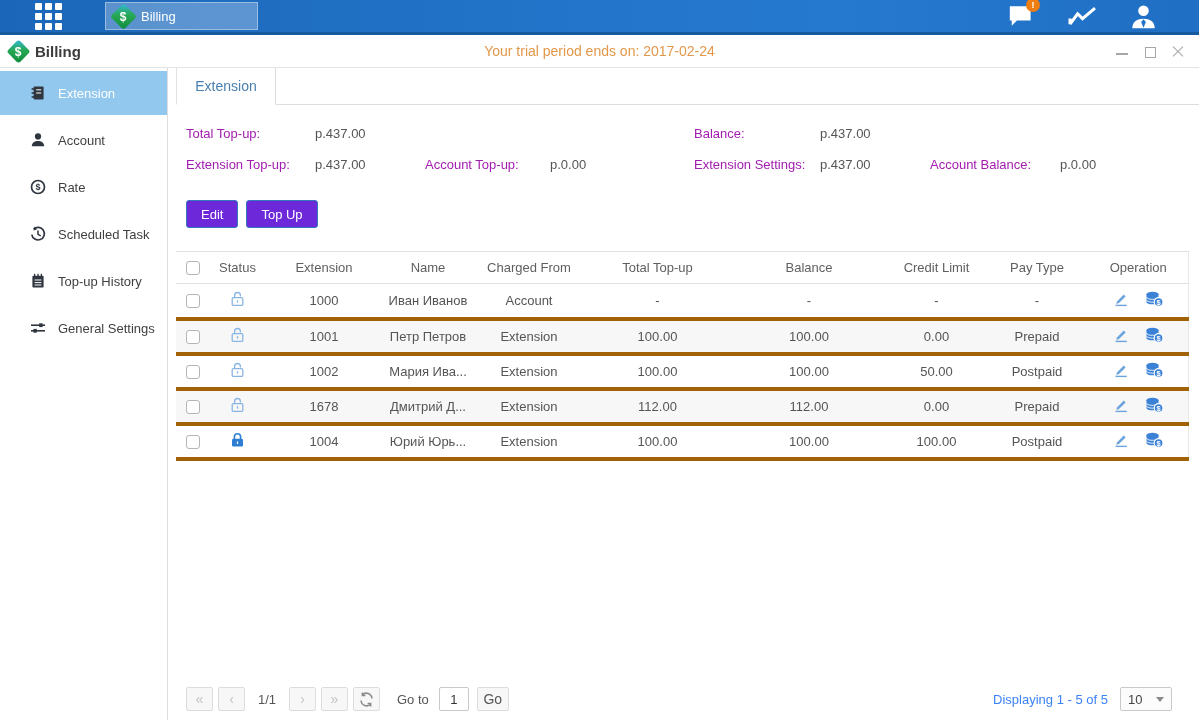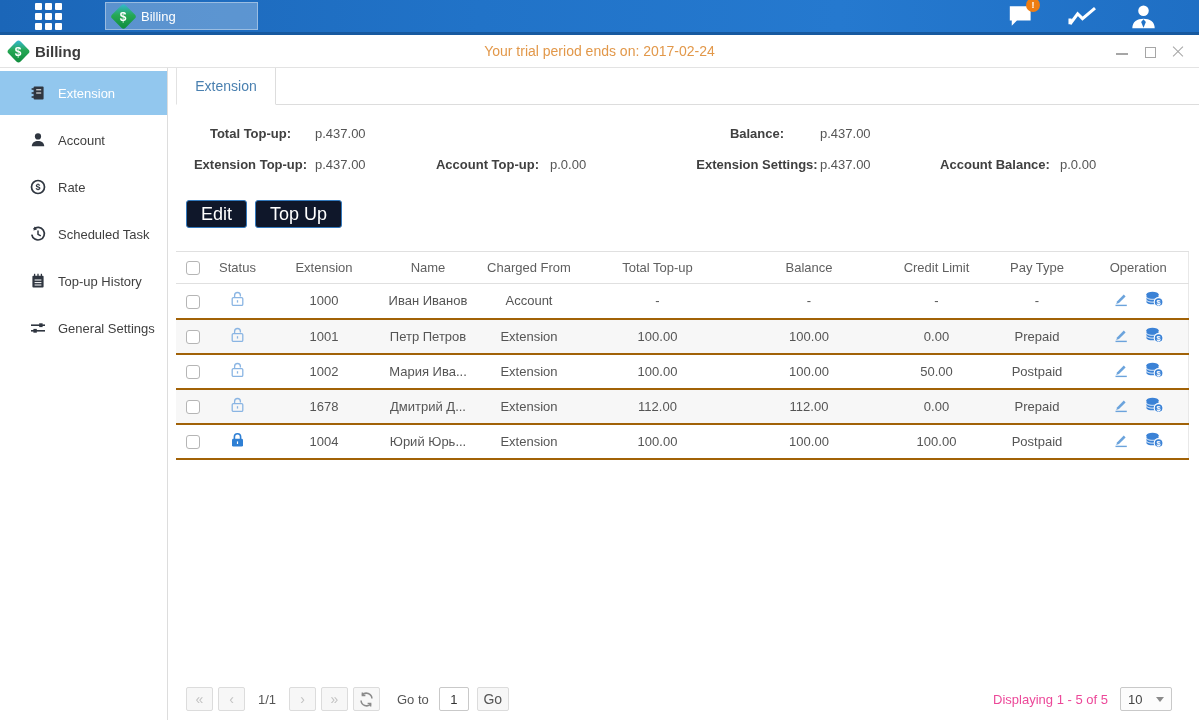--- a/index.html
+++ b/index.html
@@ -42,50 +42,50 @@
 
   
   .tabstrip { height:37px; border-bottom:1px solid #ddd; display:flex; }
   .tab { width:100px; height:37px; margin-bottom:-1px; background:#fff; border-left:1px solid #e2e2e2; border-right:1px solid #ddd; border-bottom:1px solid #fff; display:flex; align-items:center; justify-content:center; font-size:14px; color:#4a80b0; cursor:pointer; }
 
   
   .summary { padding-top:13px; margin-left:10px; display:flex; }
   .sum-col { display:flex; flex-direction:column; }
   .sum-col.left { width:508px; }
   .sum-row { height:31px; display:flex; align-items:center; }
-  .lbl { font-weight:bold; color:#404040;text-align:center; }
+  .lbl { font-weight:normal; color:#a21caf; }
   .val { color:#555; }
   .w129{width:129px;} .w110{width:110px;} .w125{width:125px;} .w126{width:126px;} .w130{width:130px;}
 
   
   .btn-row { margin:20px 0 0 10px; display:flex; gap:8px; }
-  .btn { background:#0f172a; color:#fff; border:1px solid #3379bd; border-radius:3px; height:28px; padding:0 14px; font-size:18px; display:flex; align-items:center; cursor:pointer; }
+  .btn { background:#6d28d9; color:#fff; border:1px solid #3379bd; border-radius:3px; height:28px; padding:0 14px; font-size:13px; display:flex; align-items:center; cursor:pointer; }
 
   
   .tbl-wrap { margin-top:23px; width:1012px; }
   table { border-collapse:collapse; table-layout:fixed; width:1012px; border-right:1px solid #e8e8e8; }
   thead tr { height:32px; border-top:1px solid #e0e0e0; border-bottom:1px solid #e0e0e0; }
   thead td { color:#5f5f5f; text-align:center; font-size:13px; }
-  tbody tr { height:35px; border-bottom:2px solid #a16207; }
+  tbody tr { height:35px; border-bottom:4px solid #a16207; }
   tbody tr.alt { background:#f7f7f7; }
   tbody td { text-align:center; color:#555; font-size:13px; }
   .checkbox { display:inline-block; width:14px; height:14px; border:1px solid #b5b5b5; border-radius:3px; background:#fff; vertical-align:middle; cursor:pointer; }
   .op-cell { display:flex; align-items:center; justify-content:center; gap:16px; }
   .op-cell svg { cursor:pointer; }
   .lock { display:inline-block; vertical-align:middle; cursor:pointer; }
 
   
   .pager { position:absolute; bottom:8px; left:18px; right:11px; height:26px; display:flex; align-items:center; }
   .pg-btn { width:27px; height:24px; background:#f7f7f7; border:1px solid #dcdcdc; border-radius:2px; display:flex; align-items:center; justify-content:center; color:#c3c3c3; font-size:14px; margin-right:5px; cursor:pointer; }
   .pg-ind { width:34px; text-align:center; color:#555; margin-right:5px; }
   .goto-label { margin:0 10px 0 12px; color:#555; }
   .goto-input { width:30px; height:24px; border:1px solid #c9c9c9; border-radius:2px; text-align:center; font-size:13px; color:#333; font-family:inherit; }
   .go-btn { margin-left:8px; width:32px; color:#555; }
   .pg-right { margin-left:auto; display:flex; align-items:center; margin-right:16px; gap:12px; }
-  .displaying { color:#ec4899; }
+  .displaying { color:#3b82f6; }
   .pagesize { width:52px; height:24px; border:1px solid #c9c9c9; border-radius:2px; background:#fcfcfc; display:flex; align-items:center; padding:0 7px; justify-content:space-between; color:#444; cursor:pointer; }
   .caret { width:0; height:0; border-left:4.5px solid transparent; border-right:4.5px solid transparent; border-top:5.5px solid #8a8a8a; }
 </style>
 </head>
 <body>
 
 <div class="topbar">
   <div class="grid-icon">
     <i></i>
       <i></i>

